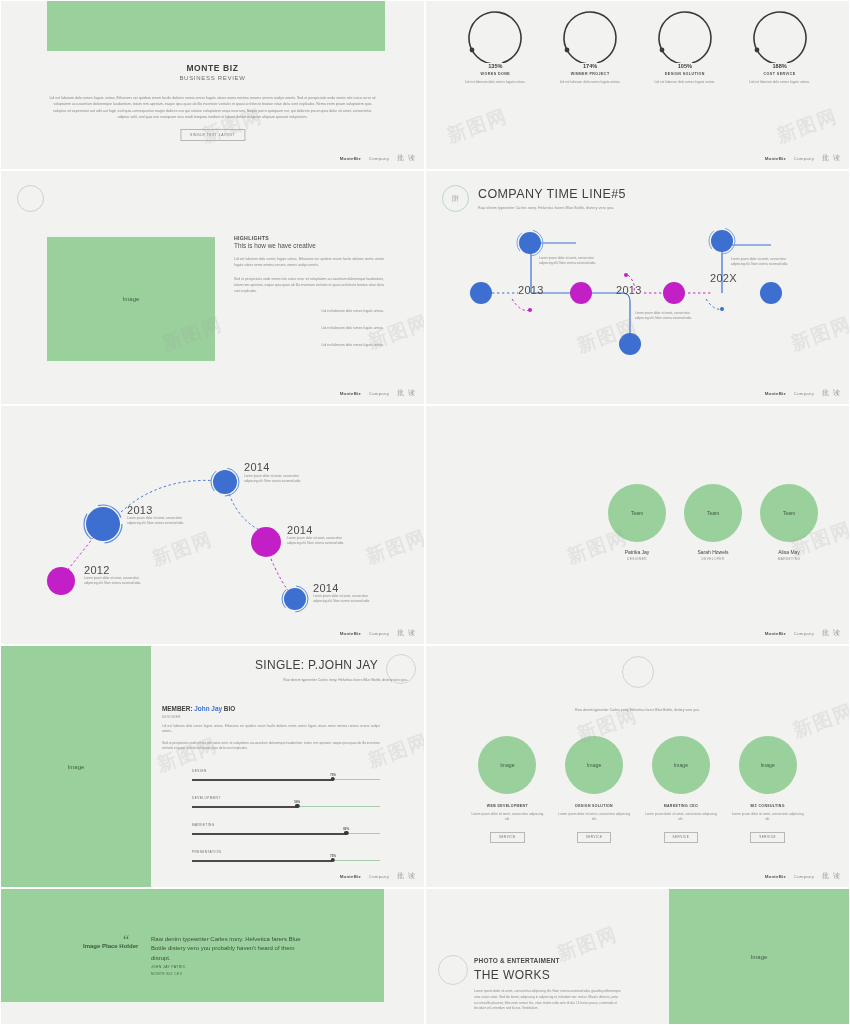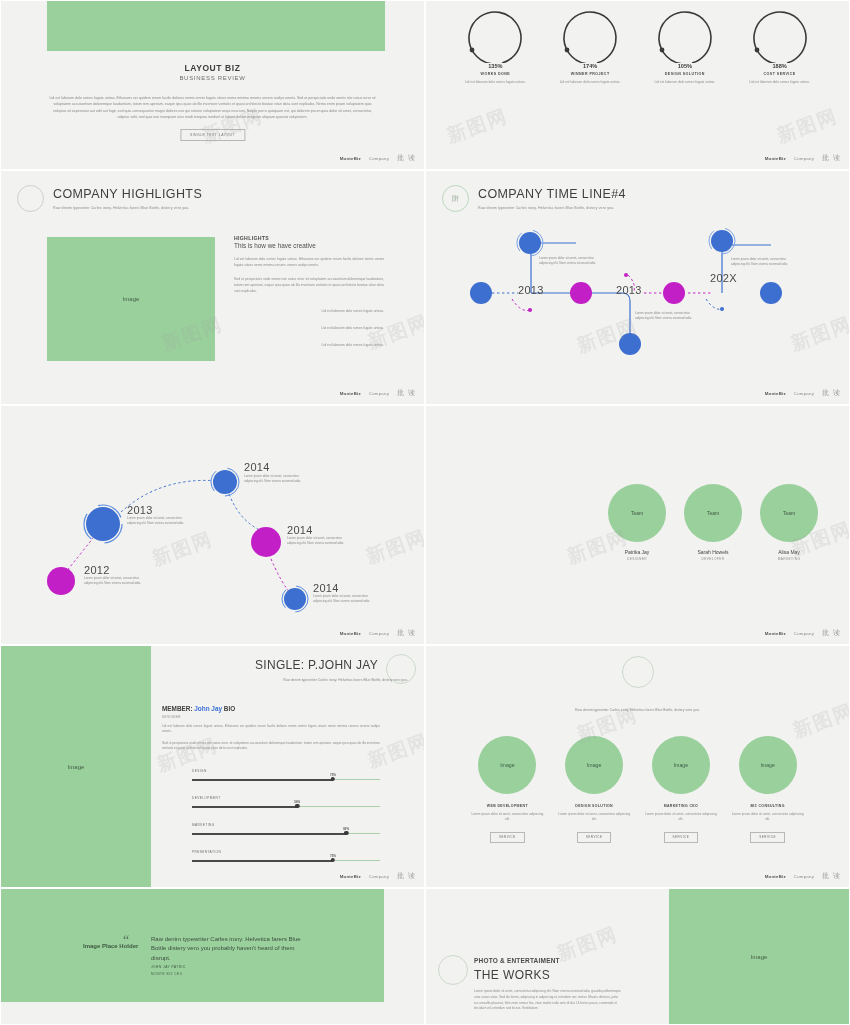--- a/index.html
+++ b/index.html
@@ -184,21 +184,21 @@
   .ag-title { position: absolute; left: 48px; top: 79px; font-size: 12px; font-weight: 300; letter-spacing: .4px; color: #3f3f3f; }
   .ag-p { position: absolute; left: 48px; top: 100px; width: 148px; font-size: 3.2px; line-height: 1.8; color: #8d8d8d; }
 </style>
 </head>
 <body>
 
 <div class="grid">
 
   <div class="slide">
     <div class="s1-hero"></div>
-    <div class="s1-title">LAYOUT BIZ</div>
+    <div class="s1-title">MONTE BIZ</div>
     <div class="s1-sub">BUSINESS REVIEW</div>
     <div class="s1-body">Lid est laborum dolo rumes fugats untras. Etharums ser quidem rerum facilis dolores nemis omnis fugats vitaes nemo minima rerums unsers sadips amets. Sed ut perspiciatis unde omnis iste natus error sit voluptatem accusantium doloremque laudantium, totam rem aperiam, eaque ipsa quae ab illo inventore veritatis et quasi architecto beatae vitae dicta sunt explicabo. Nemo enim ipsam voluptatem quia voluptas sit aspernatur aut odit aut fugit, sed quia consequuntur magni dolores eos qui ratione voluptatem sequi nesciunt. Neque porro quisquam est, qui dolorem ipsum quia dolor sit amet, consectetur, adipisci velit, sed quia non numquam eius modi tempora incidunt ut labore dolore magnam aliquam quaerat voluptatem.</div>
     <div class="s1-btn">SINGLE TEXT LAYOUT</div>
     <div class="wm" style="left:200px;top:112px">新图网</div>
     <div class="footer">
       <span class="brand">MonteBiz</span>
       <span>Company</span>
       <span class="cn">批 读</span>
     </div>
   </div>
@@ -260,24 +260,20 @@
     <div class="footer">
       <span class="brand">MonteBiz</span>
       <span>Company</span>
       <span class="cn">批 读</span>
     </div>
   </div>
 
   <div class="slide">
     <div class="sec-head">
       <div class="head-circle plain"></div>
-      <div>
-        <div class="sec-title">COMPANY HIGHLIGHTS</div>
-        <div class="sec-sub">Raw denim typewriter Carles irony. Helvetica farers Blue Bottle, distery vero you.</div>
-      </div>
     </div>
     <div class="hl-img">Image</div>
     <div class="hl-text">
       <div class="hl-kicker">HIGHLIGHTS</div>
       <div class="hl-sub">This is how we have creative</div>
       <div class="hl-p">Lid est laborum dolo rumes fugats untras. Etharums ser quidem rerum facilis dolores nemis omnis fugats vitaes nemo minima rerums unsers sadips amets.</div>
       <div class="hl-p">Sed ut perspiciatis unde omnis iste natus error sit voluptatem accusantium doloremque laudantium, totam rem aperiam, eaque ipsa quae ab illo inventore veritatis et quasi architecto beatae vitae dicta sunt explicabo.</div>
       <div class="hl-list">
         <div class="hl-li">Lid est laborum dolo rumes fugats untras.</div>
         <div class="hl-li">Lid est laborum dolo rumes fugats untras.</div>
@@ -290,21 +286,21 @@
       <span class="brand">MonteBiz</span>
       <span>Company</span>
       <span class="cn">批 读</span>
     </div>
   </div>
 
   <div class="slide">
     <div class="sec-head">
       <div class="head-circle">阱</div>
       <div>
-        <div class="sec-title">COMPANY TIME LINE#4</div>
+        <div class="sec-title">COMPANY TIME LINE#5</div>
         <div class="sec-sub">Raw denim typewriter Carles irony. Helvetica farers Blue Bottle, distery vero you.</div>
       </div>
     </div>
 
     <div class="tl">
       <svg width="425" height="235" viewBox="0 0 425 235" style="position:absolute;inset:0">
 
         <path d="M105 122 L105 80 Q105 72 113 72 L150 72" fill="none" stroke="#3d6fd0" stroke-width="1.2"></path>
         <path d="M105 122 L196 122 Q204 122 204 130 L204 168" fill="none" stroke="#3d6fd0" stroke-width="1.2"></path>
         <path d="M296 122 L296 82 Q296 74 304 74 L345 74" fill="none" stroke="#3d6fd0" stroke-width="1.2"></path>

